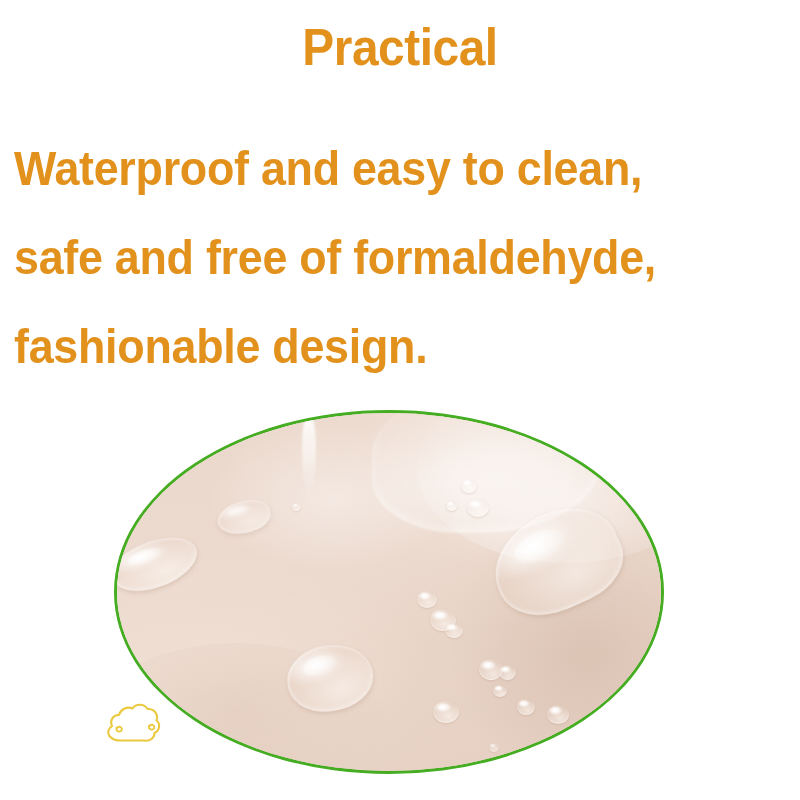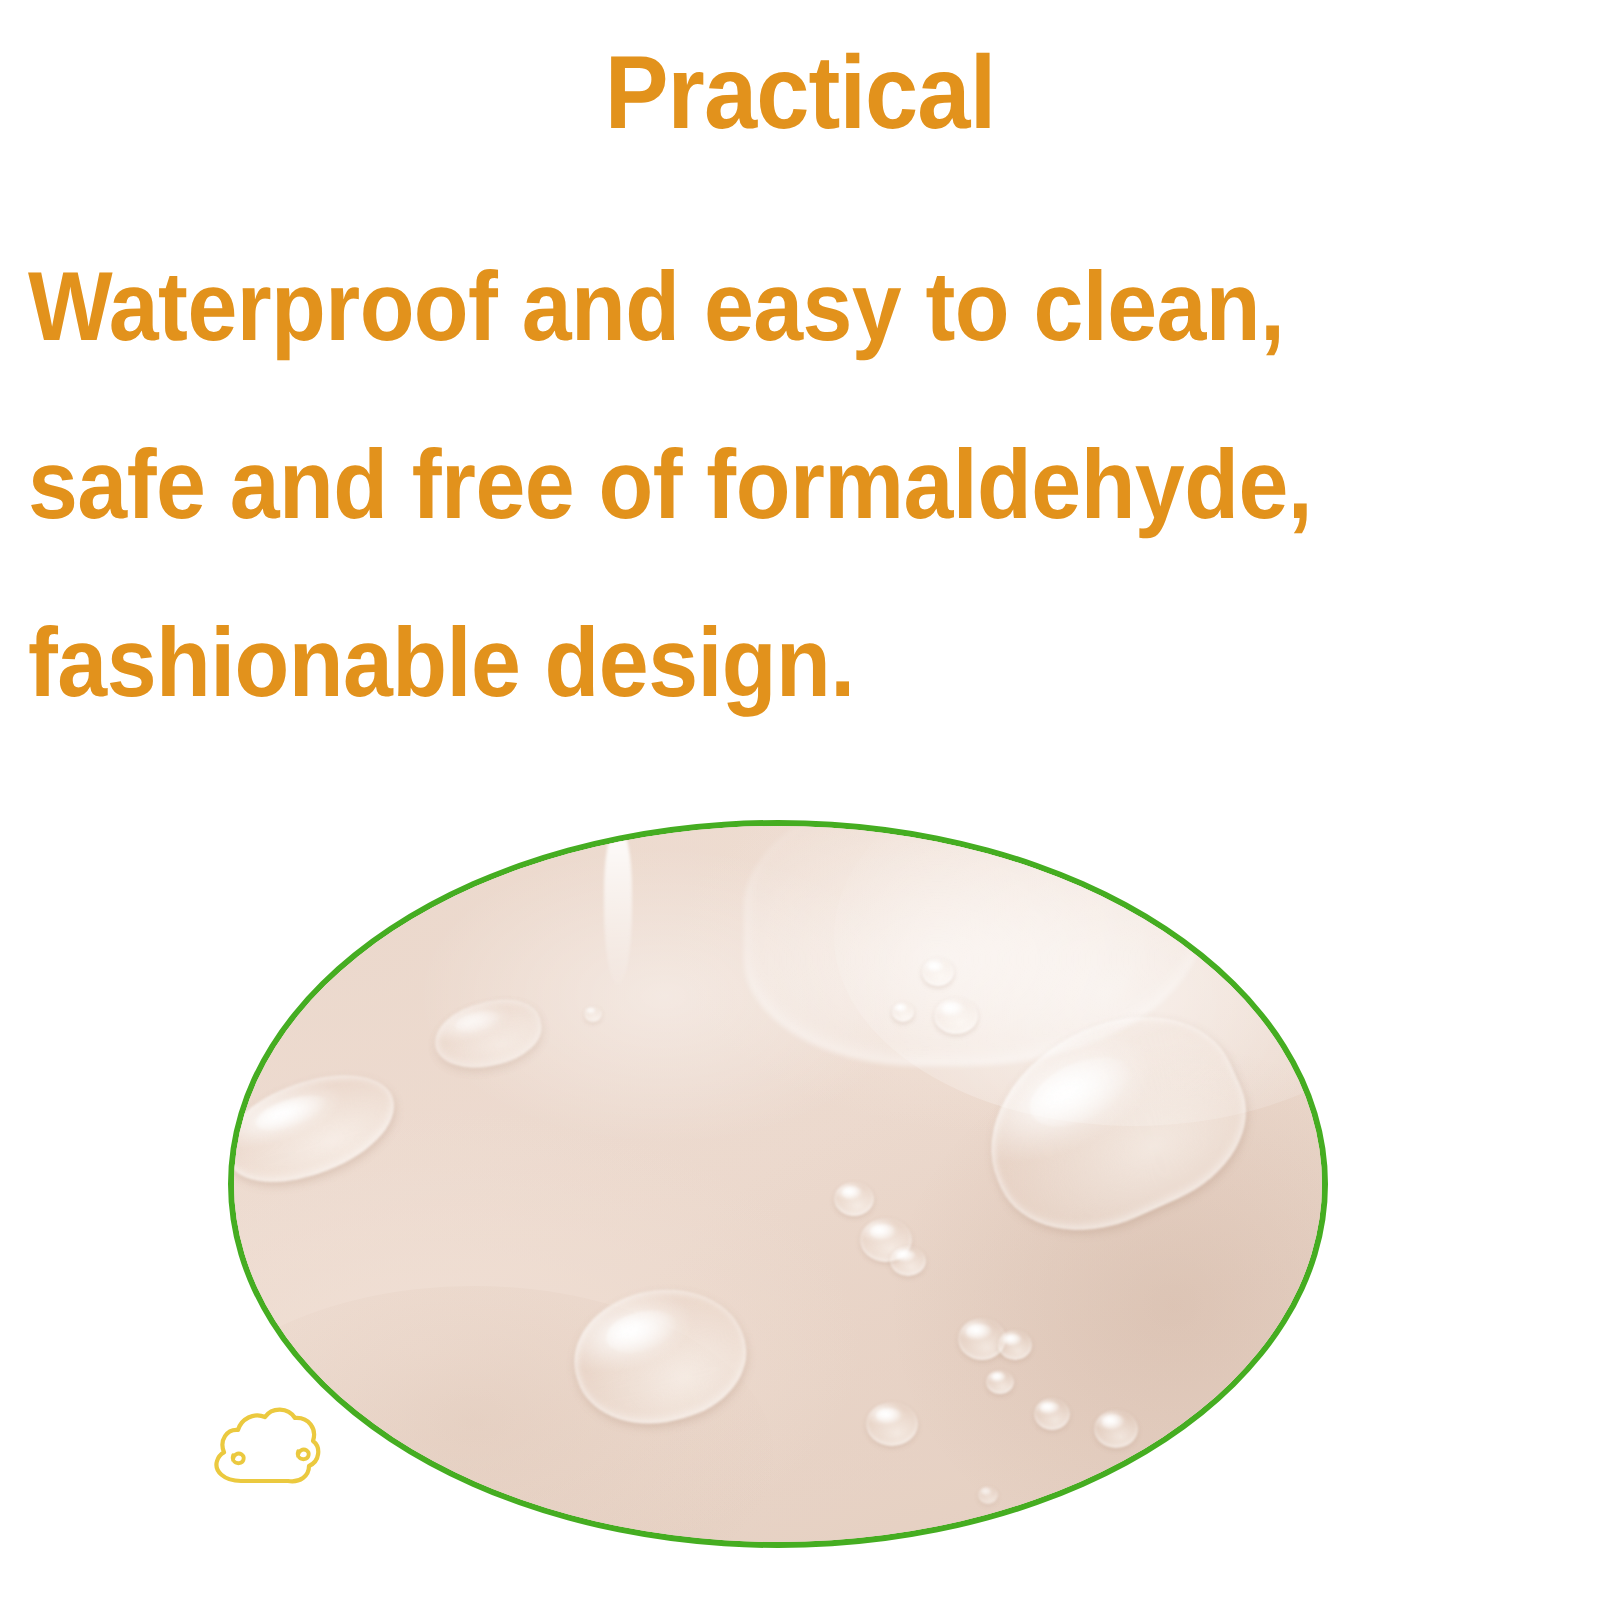--- a/index.html
+++ b/index.html
@@ -34,21 +34,21 @@
     line-height: 62px;
     letter-spacing: -0.5px;
     transform: scaleX(0.92);
     transform-origin: center top;
     white-space: nowrap;
   }
 
   .body-copy {
     position: absolute;
     left: 14px;
-    top: 110px;
+    top: 124px;
     width: 778px;
     color: #E2921C;
     font-weight: bold;
     font-size: 49px;
     line-height: 89px;
   }
   .copy-line {
     display: block;
     white-space: nowrap;
     transform: scaleX(0.915);

